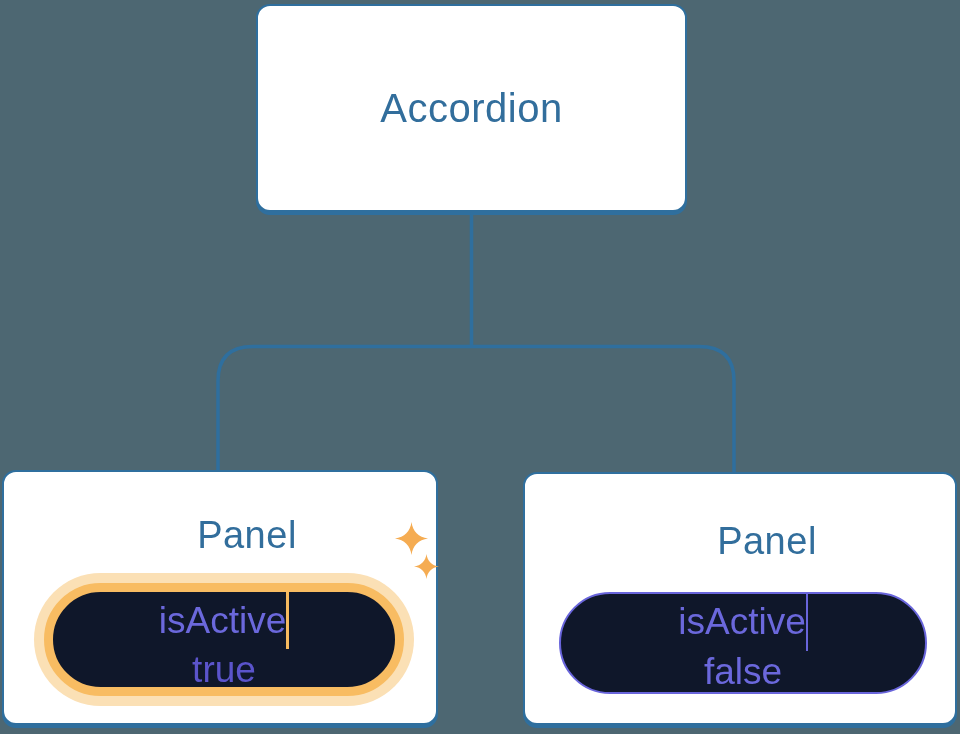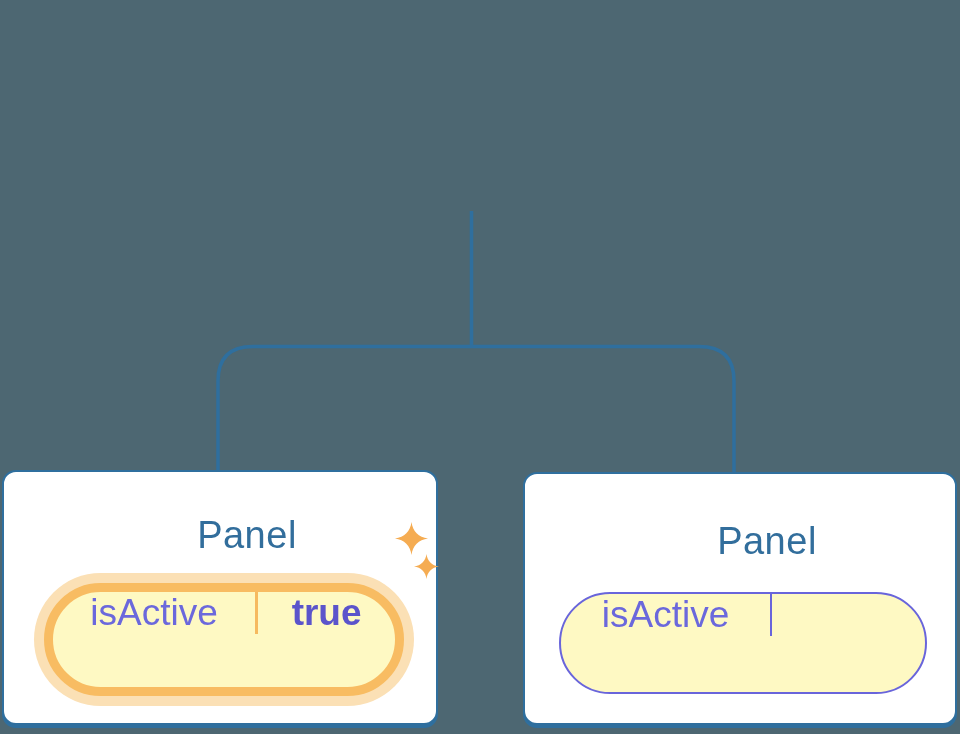--- a/index.html
+++ b/index.html
@@ -54,25 +54,26 @@
     color: var(--title, #326E9C);
     font-size: 38px;
     font-weight: 500;
     letter-spacing: 0.5px;
   }
   .panel-left  .panel-title { top: 42px; }
   .panel-right .panel-title { top: 46px; }
   
   .pill {
     position: absolute;
-    background: #fef9c3;
+    background: #0f172a;
     border-radius: 70px;
     display: flex;
-    align-items: flex-start;
+    align-items: center;
     overflow: hidden;
+    flex-direction: column;
   }
   .pill-active {
     left: 40px; top: 111px;        
     width: 360px; height: 113px;
     border: 9px solid var(--orange, #F8BC62);
     box-shadow: 0 0 0 10px var(--orange-glow, #FBE0B5);
   }
   .pill-inactive {
     left: 34px; top: 118px;        
     width: 368px; height: 102px;
@@ -83,41 +84,44 @@
     align-items: center;
     justify-content: center;
     font-size: 37px;
   }
   .pill-cell.key   { flex: 0 0 60%; color: var(--purple-text, #6B68DC); }
   .pill-cell.value { flex: 1 1 auto; }
   .pill-active .pill-cell.key   { border-right: 3px solid var(--orange-divider, #F6BA5F); }
   .pill-inactive .pill-cell.key { flex-basis: 58%; border-right: 2.5px solid var(--purple, #6965DB); }
   .pill-active .pill-cell.value {
     color: var(--purple-bold, #5B54CB);
-    font-weight: 700;
+    font-weight: 400;
   }
   .pill-inactive .pill-cell.value { color: var(--purple-text, #6B68DC); }
   
   .sparkles {
     position: absolute;
     left: 381px; top: 46px;        
     width: 56px; height: 66px;
     z-index: 3;
   }
 </style>
 </head>
 <body>
 
 <div class="canvas">
 
   <svg class="connector-svg" viewBox="0 0 960 734" fill="none" xmlns="http://www.w3.org/2000/svg">
     <path d="M471.5 211 V346" stroke="#2F6F9E" stroke-width="3.5"></path>
     <path d="M218 471 V381 Q218 346.5 253 346.5 H699 Q734 346.5 734 381 V473" stroke="#2F6F9E" stroke-width="3.5"></path>
   </svg>
 
+  <div class="node root-node">
+    <span class="root-label">Accordion</span>
+  </div>
 
   <div class="node panel-node panel-left">
     <div class="panel-title">Panel</div>
 
     <div class="pill pill-active">
       <div class="pill-cell key">
         <span>isActive</span>
       </div>
       <div class="pill-cell value">
         <span>true</span>
@@ -130,16 +134,19 @@
     </svg>
   </div>
 
   <div class="node panel-node panel-right">
     <div class="panel-title">Panel</div>
 
     <div class="pill pill-inactive">
       <div class="pill-cell key">
         <span>isActive</span>
       </div>
+      <div class="pill-cell value">
+        <span>false</span>
+      </div>
     </div>
   </div>
 
 </div>
 
 </body></html>

